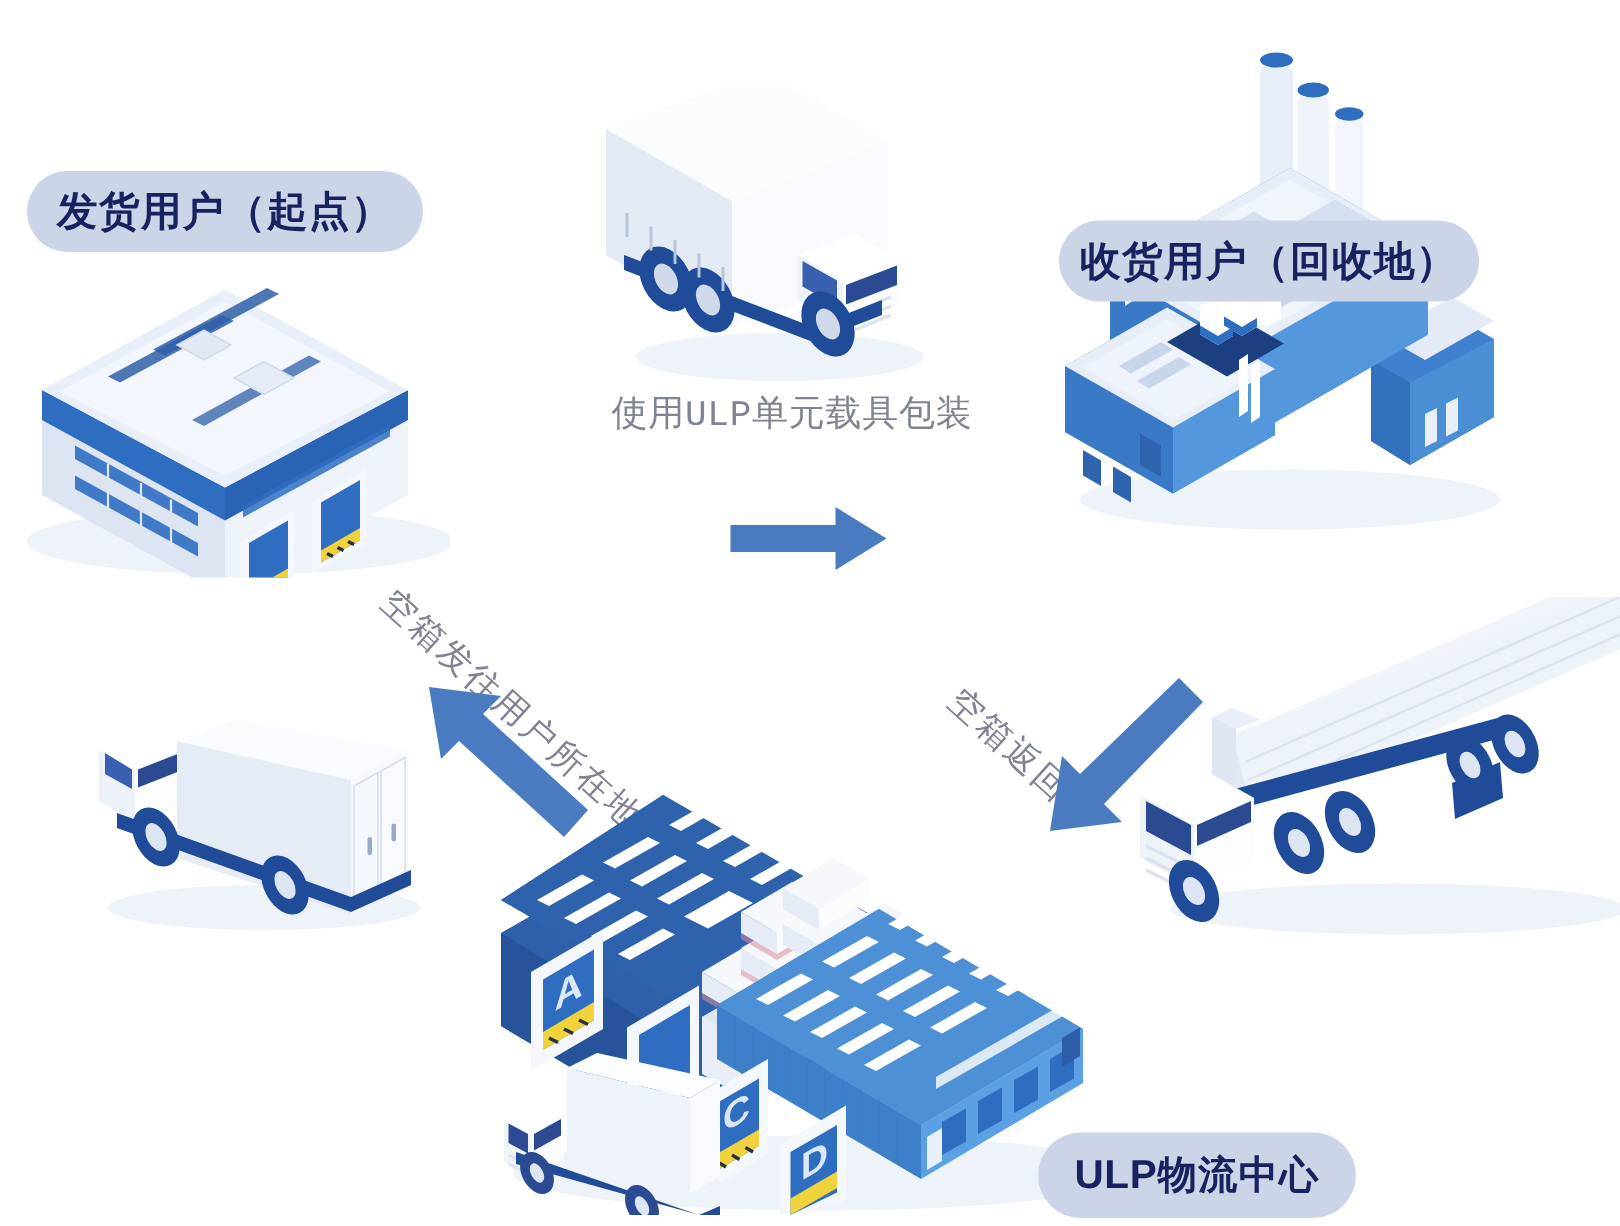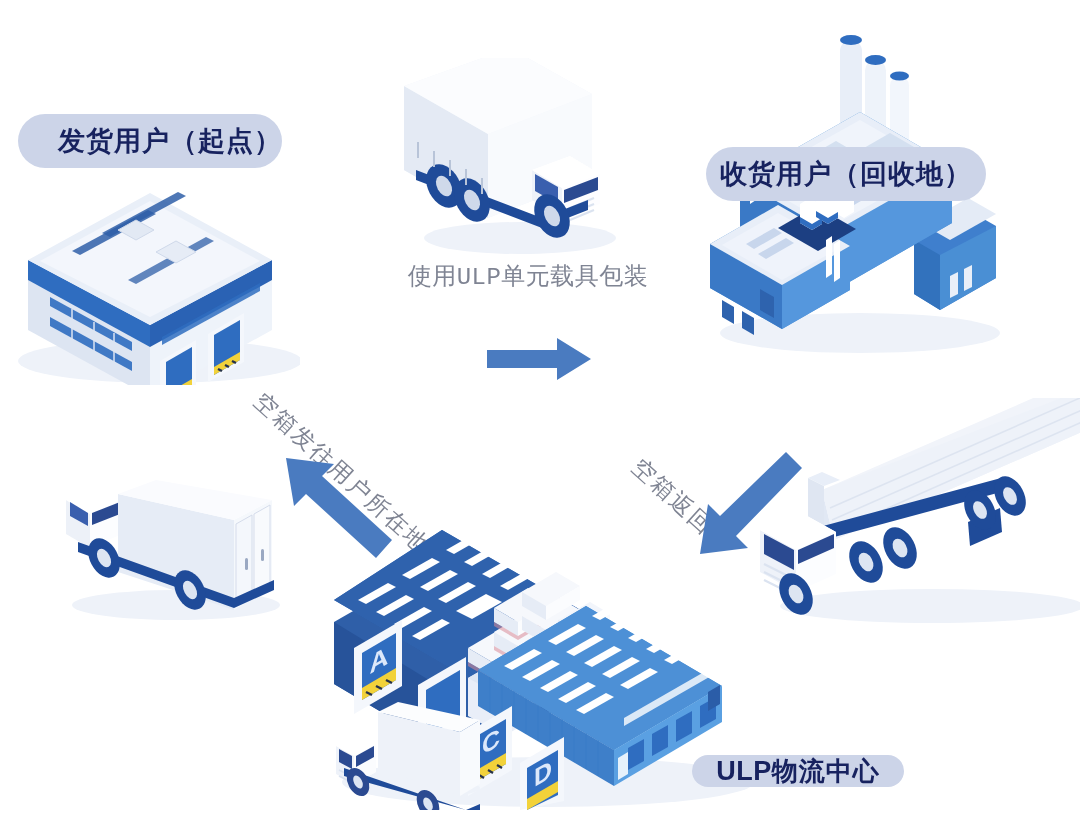--- a/index.html
+++ b/index.html
@@ -24,23 +24,23 @@
     align-items:center;
     justify-content:center;
     background:#ccd4e8;
     border-radius:40px;
     color:#17225f;
     font-weight:bold;
     letter-spacing:1px;
     white-space:nowrap;
     box-sizing:border-box;
   }
-  #pill-origin{left:18px;  top:114px; width:264px; height:54px; font-size:27px;justify-content:flex-end;}
+  #pill-origin{left:18px;  top:114px; width:264px; height:54px; font-size:27px;}
   #pill-dest  {left:706px; top:118px; width:280px; height:54px; font-size:27px;margin-top:29px;}
-  #pill-hub   {left:692px; top:755px; width:212px; height:32px; font-size:26px;}
+  #pill-hub   {left:692px; top:755px; width:212px; height:57px; font-size:26px;}
   #pill-hub .lat{font-size:27px; letter-spacing:.5px;}
 
   
   #flow-caption{
     position:absolute;
     left:378px; top:262px;
     width:300px;
     text-align:center;
     color:#7f8493;
     font-size:24px;

